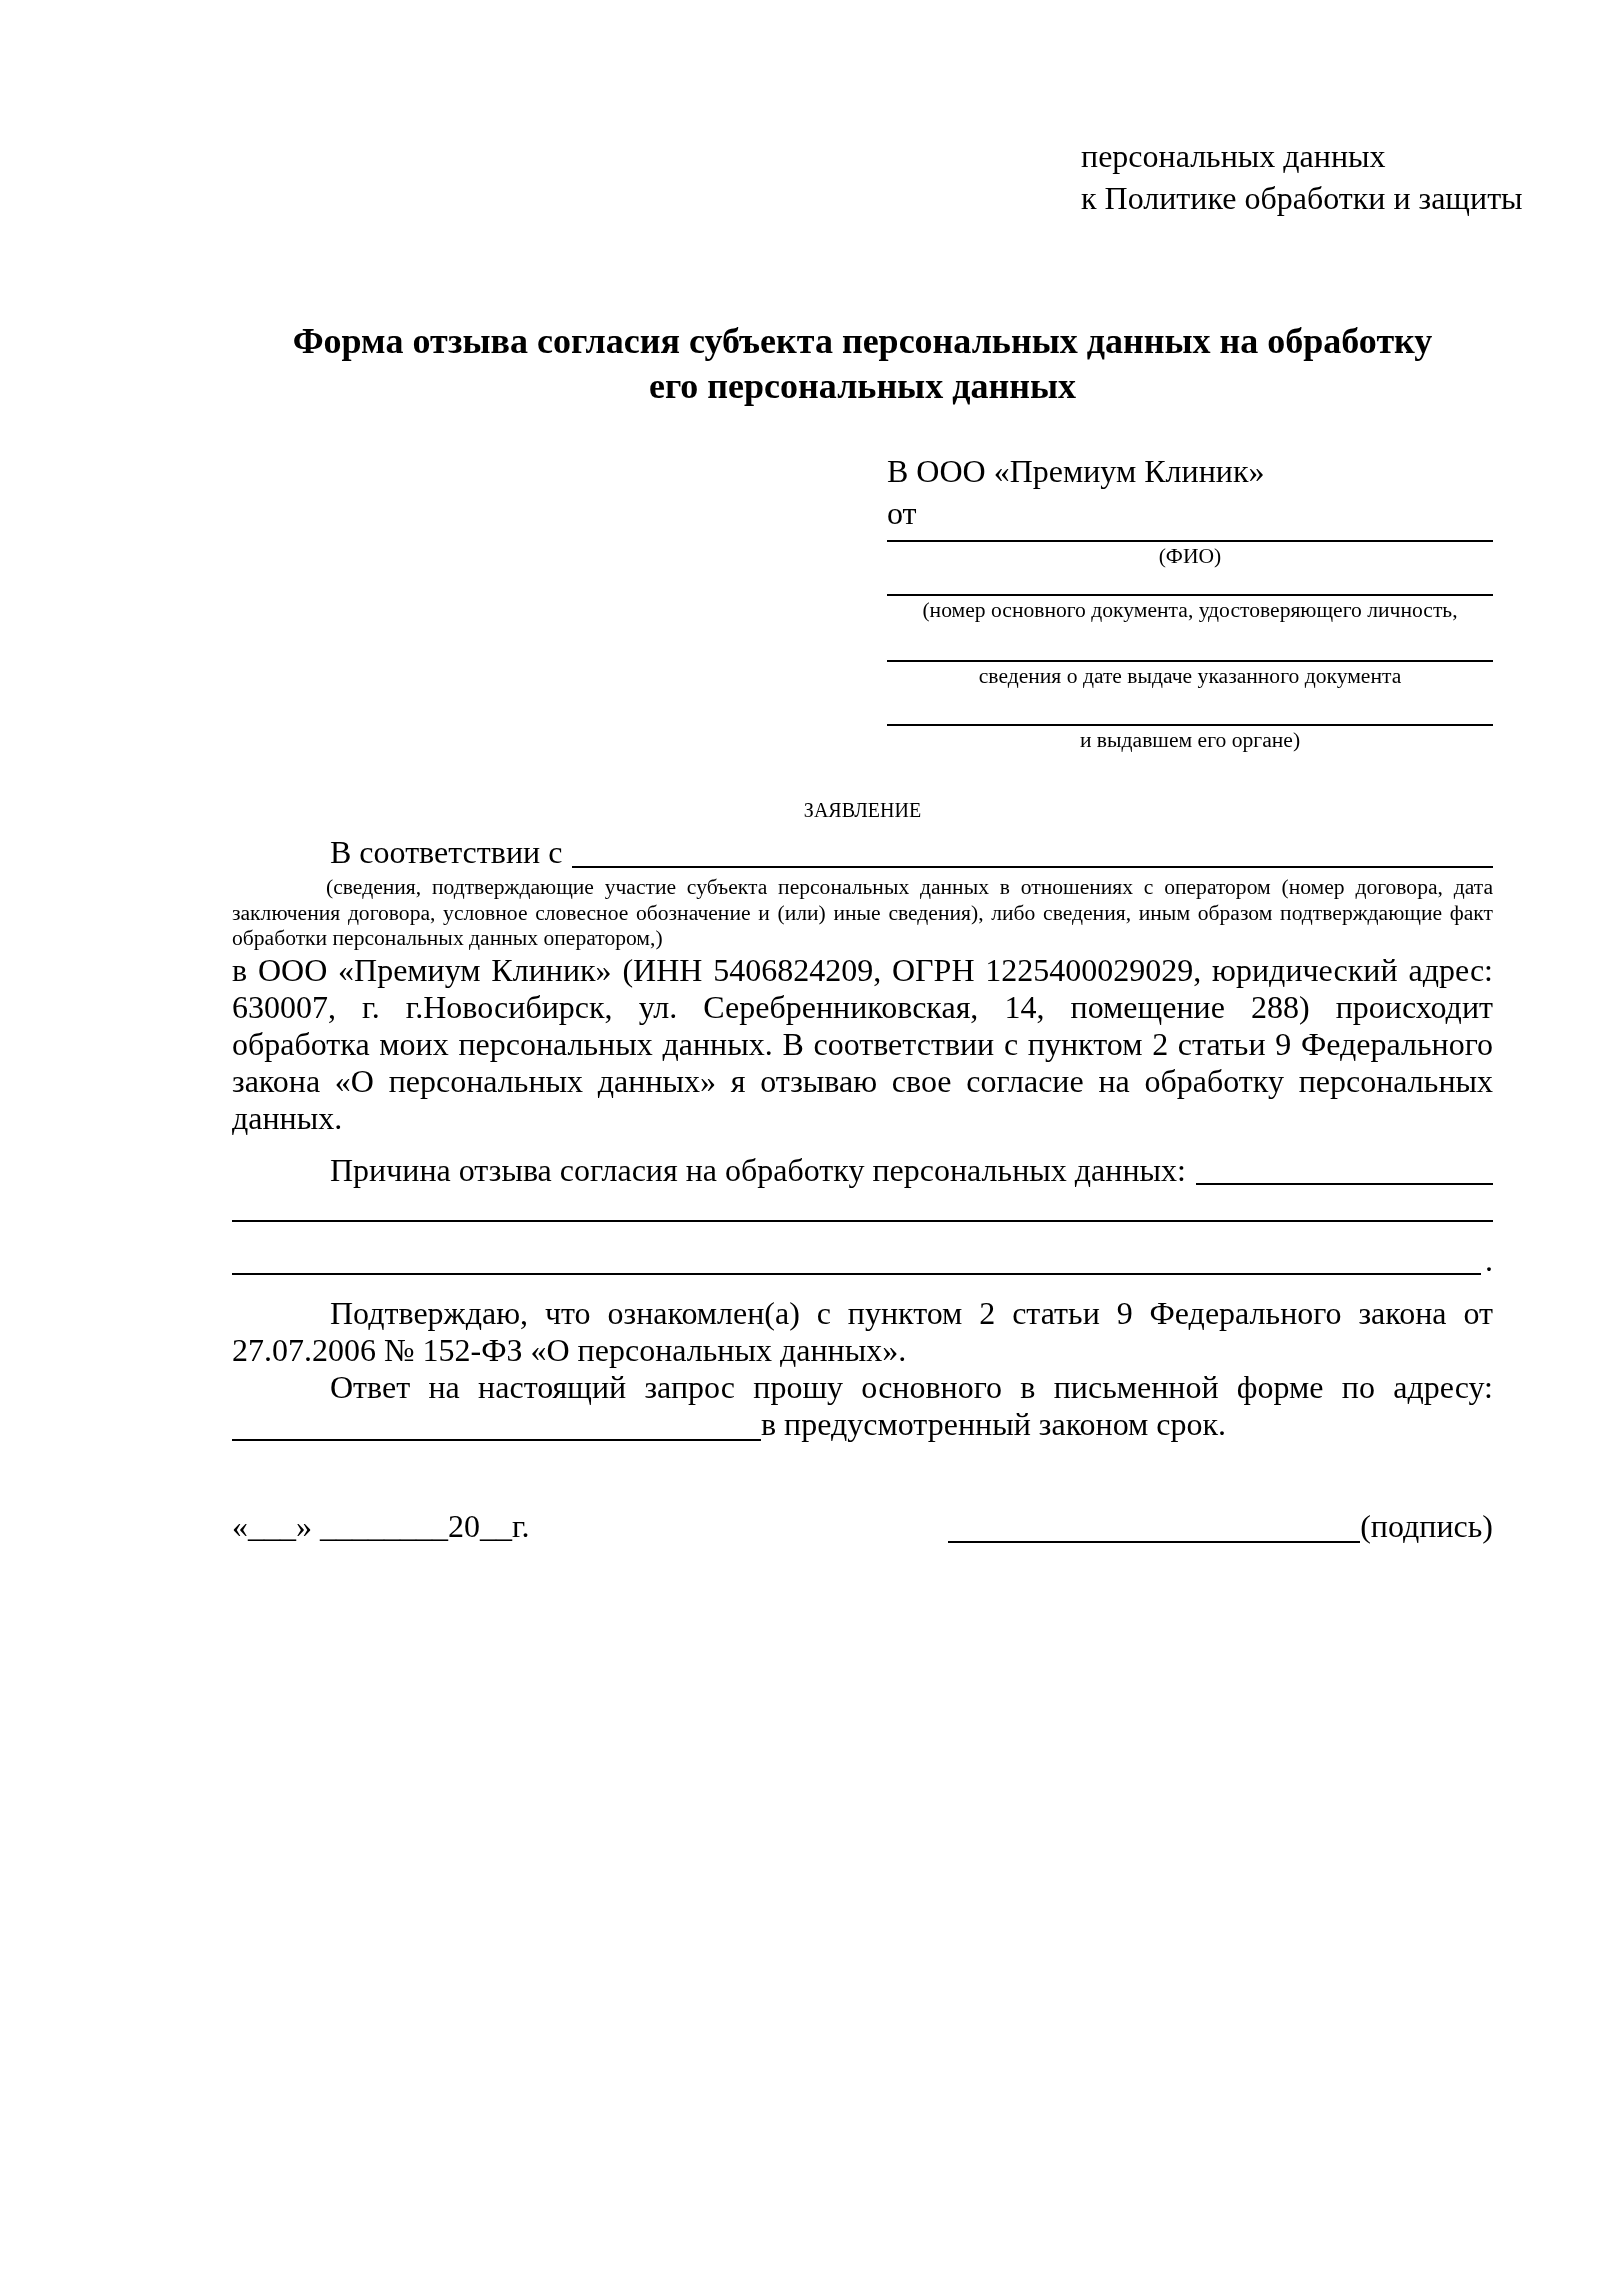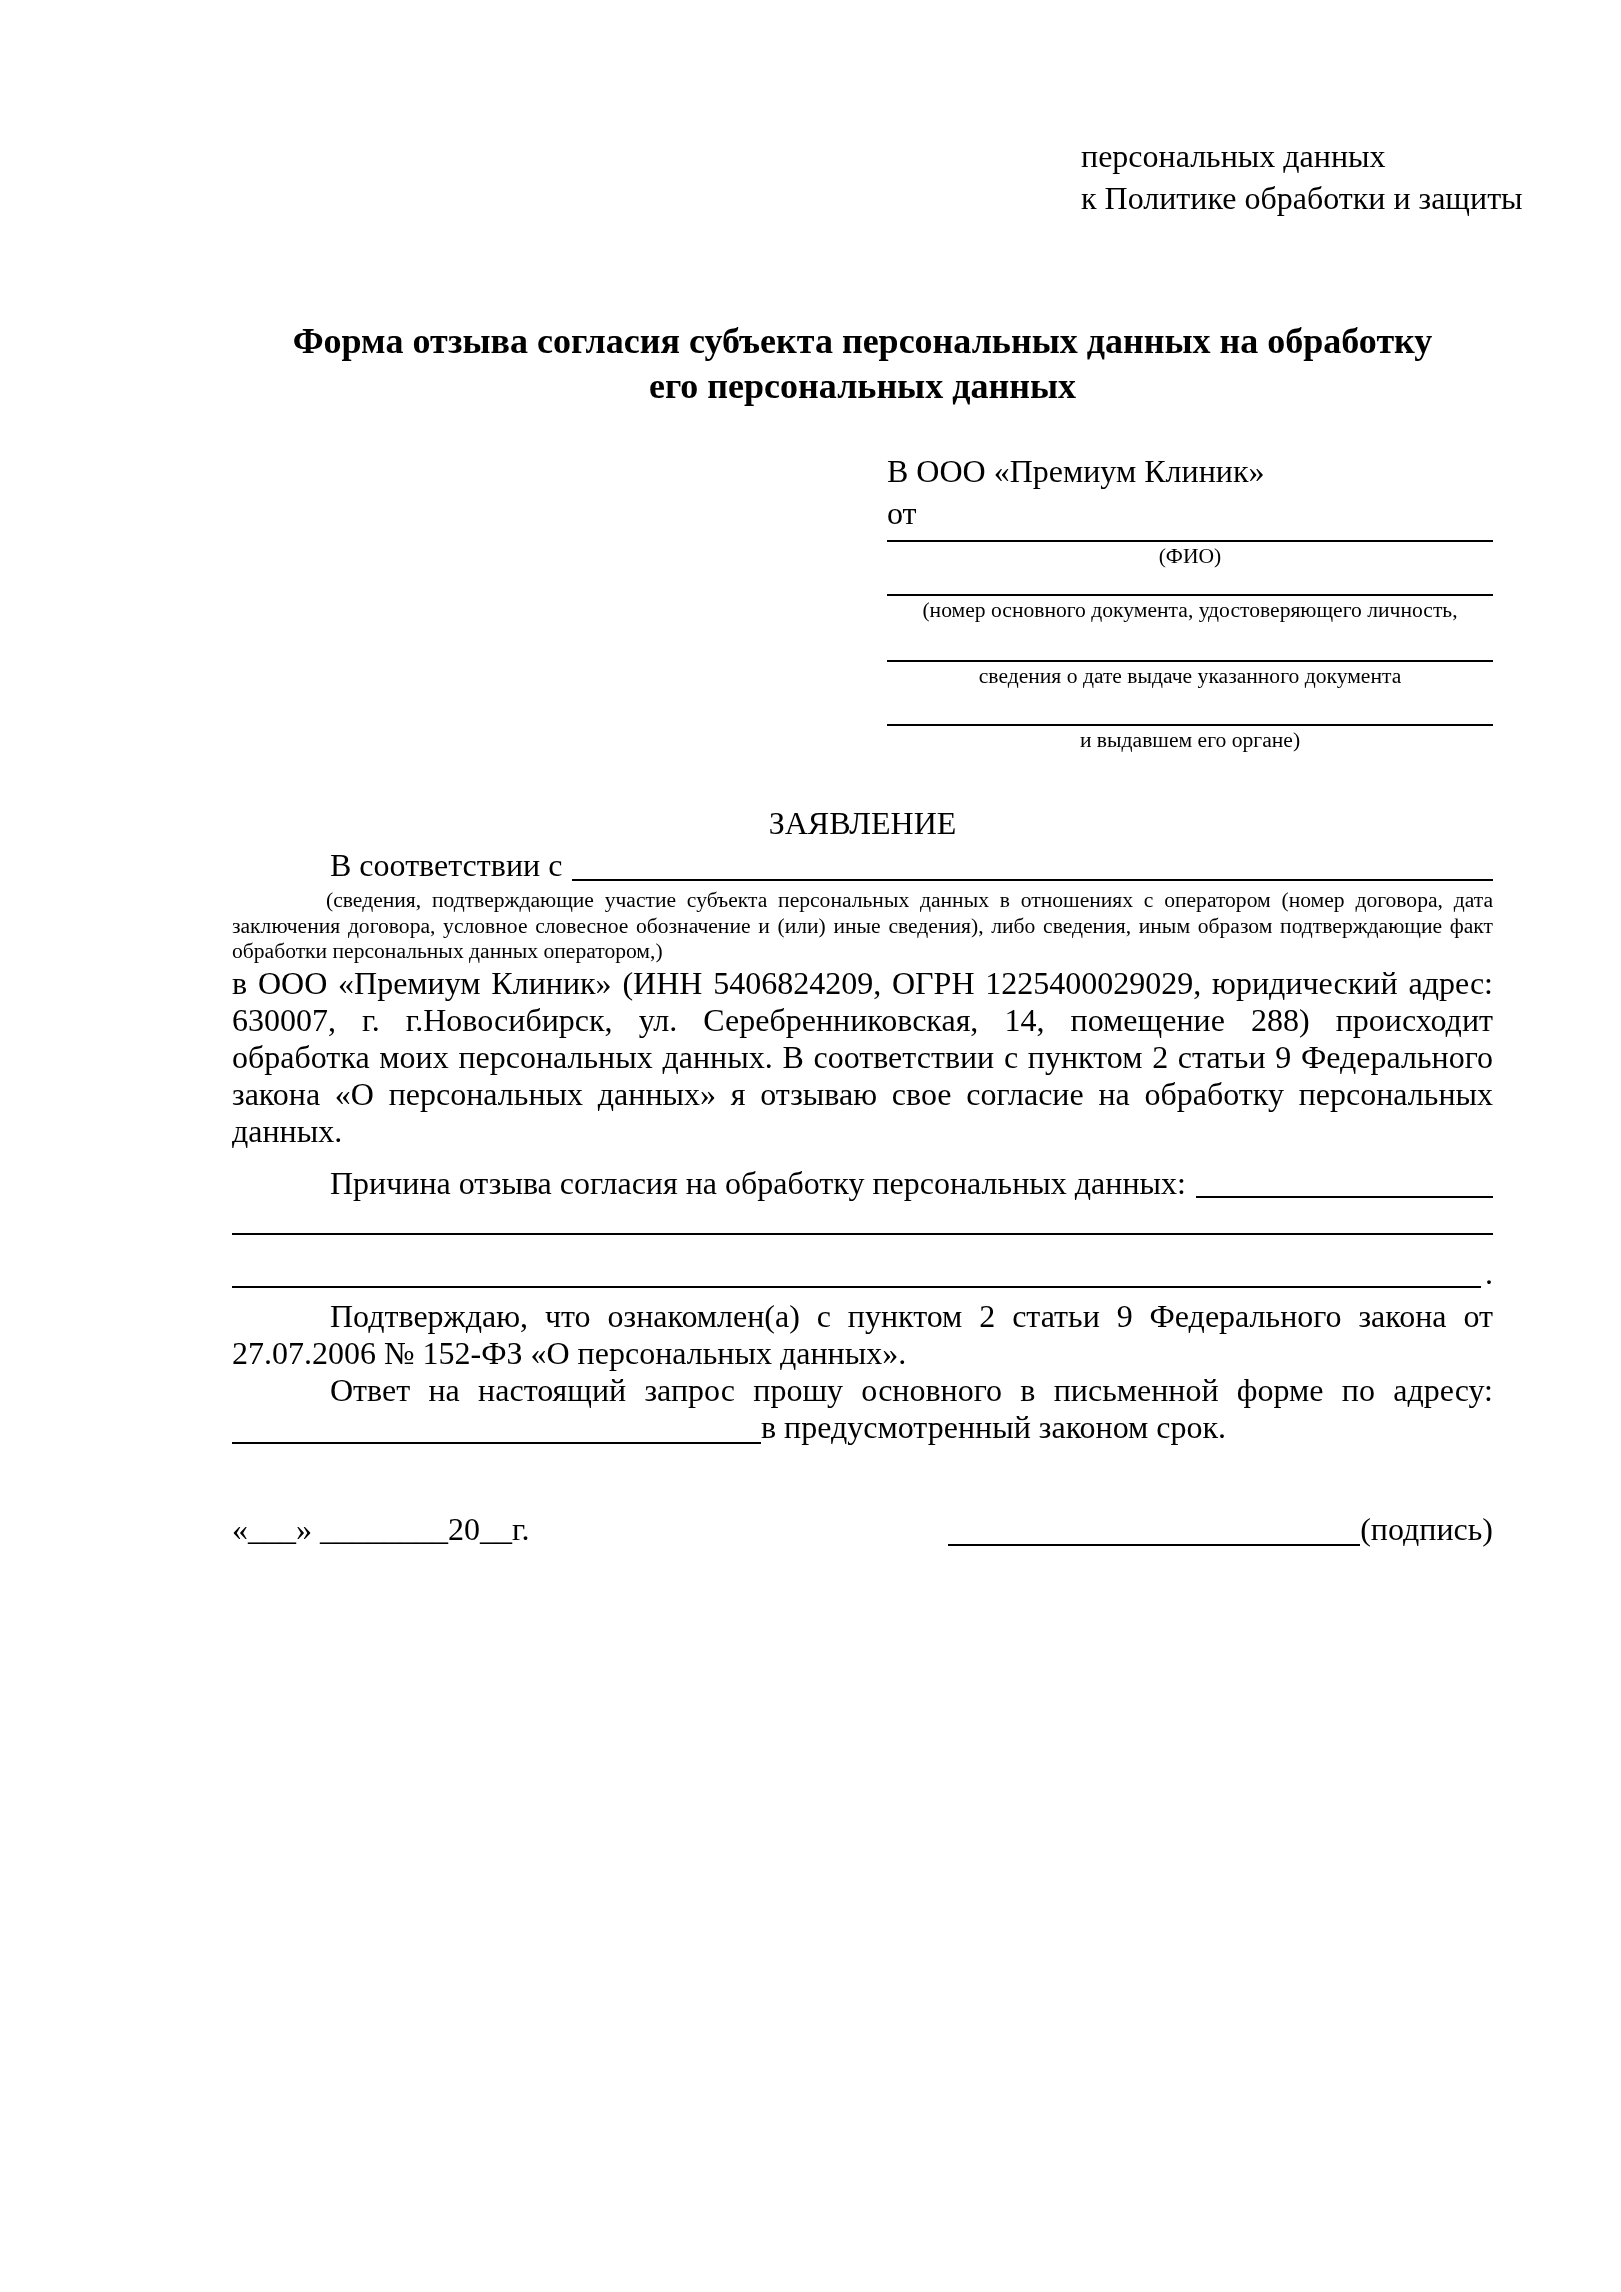--- a/index.html
+++ b/index.html
@@ -51,22 +51,22 @@
   .sigline.g3 { height: 37px; }
   .sigline.g4 { height: 35px; }
   .caption {
     font-size: 21.6px;
     line-height: 29px;
     text-align: center;
   }
 
   
   .heading {
-    margin-top: 47px;
-    font-size: 32px;
+    margin-top: 34px;
+    font-size: 20px;
     line-height: 42px;
     text-align: center;
   }
   .flexline {
     display: flex;
     align-items: flex-end;
     font-size: 32px;
     line-height: 42px;
   }
   .fill {
@@ -96,21 +96,21 @@
   .blankline {
     display: flex;
     align-items: flex-end;
     font-size: 32px;
   }
   .blankline .fill { margin-left: 0; margin-bottom: 0; }
   .blankline.b1 { height: 33px; }
   .blankline.b2 { height: 53px; }
   .blankline .period { line-height: 29px; padding-left: 3.9px; }
   .indent { text-indent: 98px; }
-  .confirm { margin-top: 10px; }
+  .confirm { margin-top: 20px; }
   .stretch-last { text-align: justify; text-align-last: justify; }
   .reply2 { line-height: 37px; }
   .reply2 .fill-fixed {
     flex: 0 0 auto;
     width: 529px;
     border-bottom: 2.9px solid #000;
     margin-bottom: 2px;
   }
 
   

